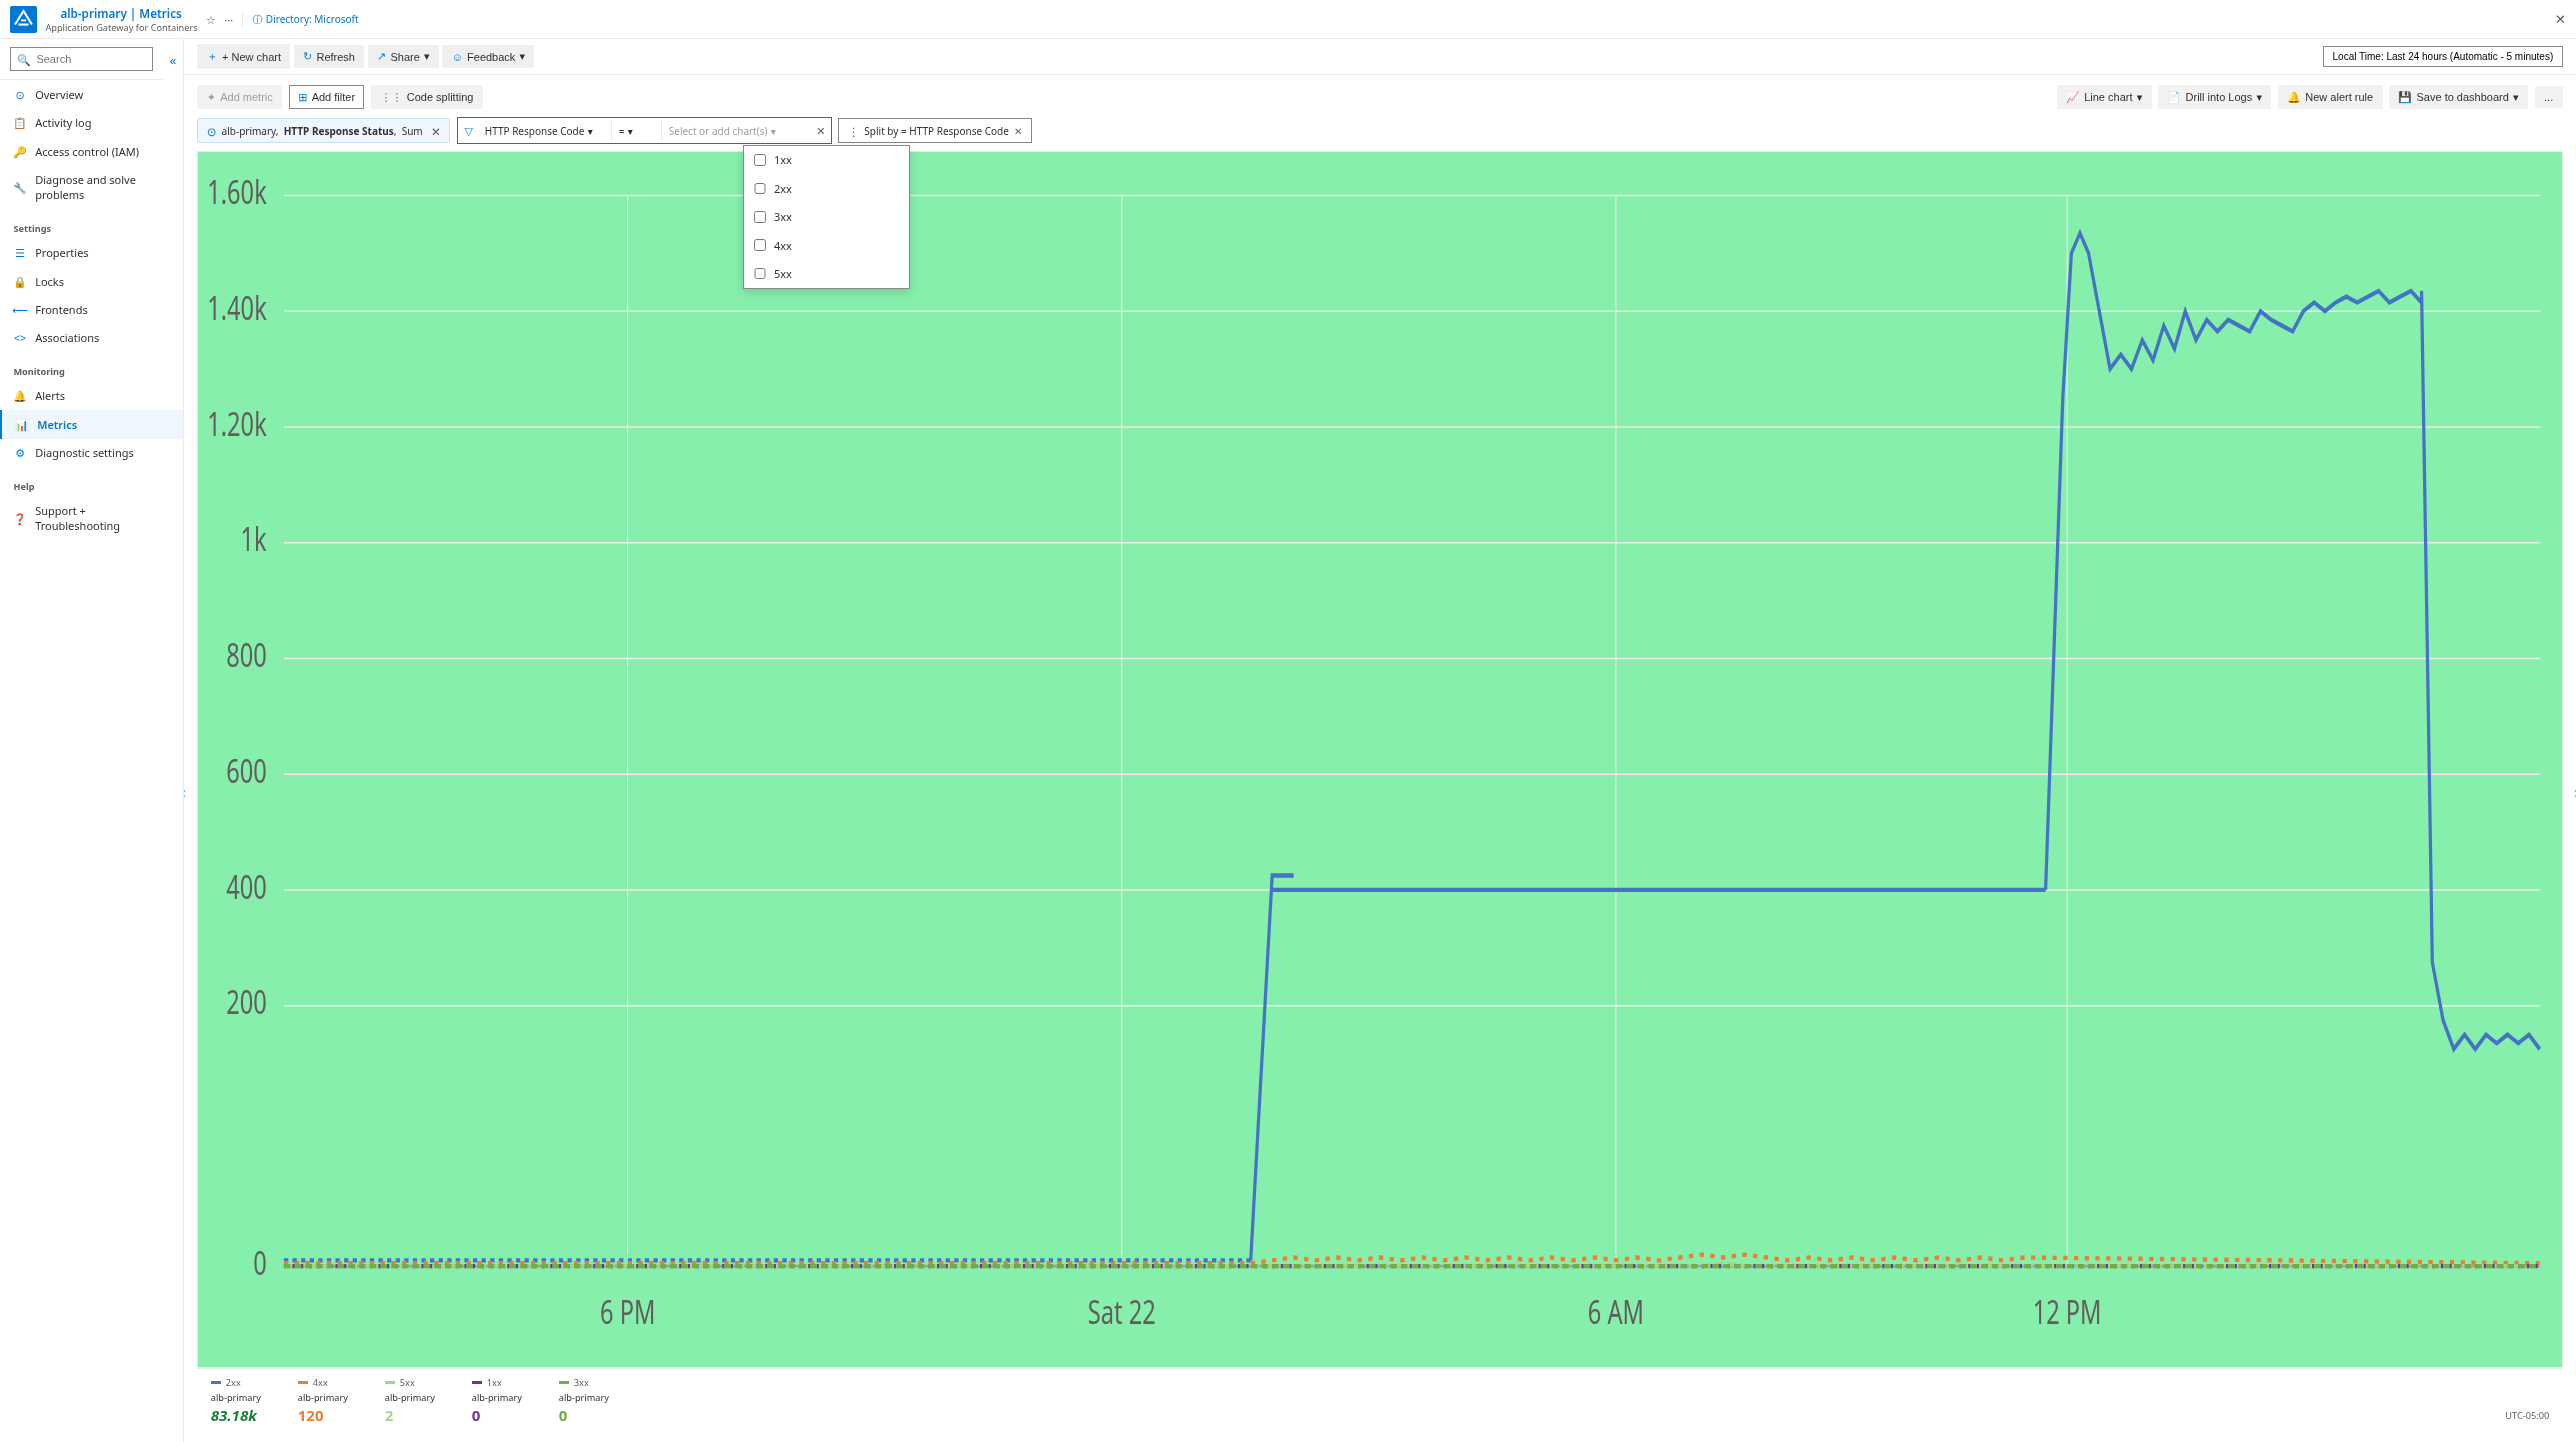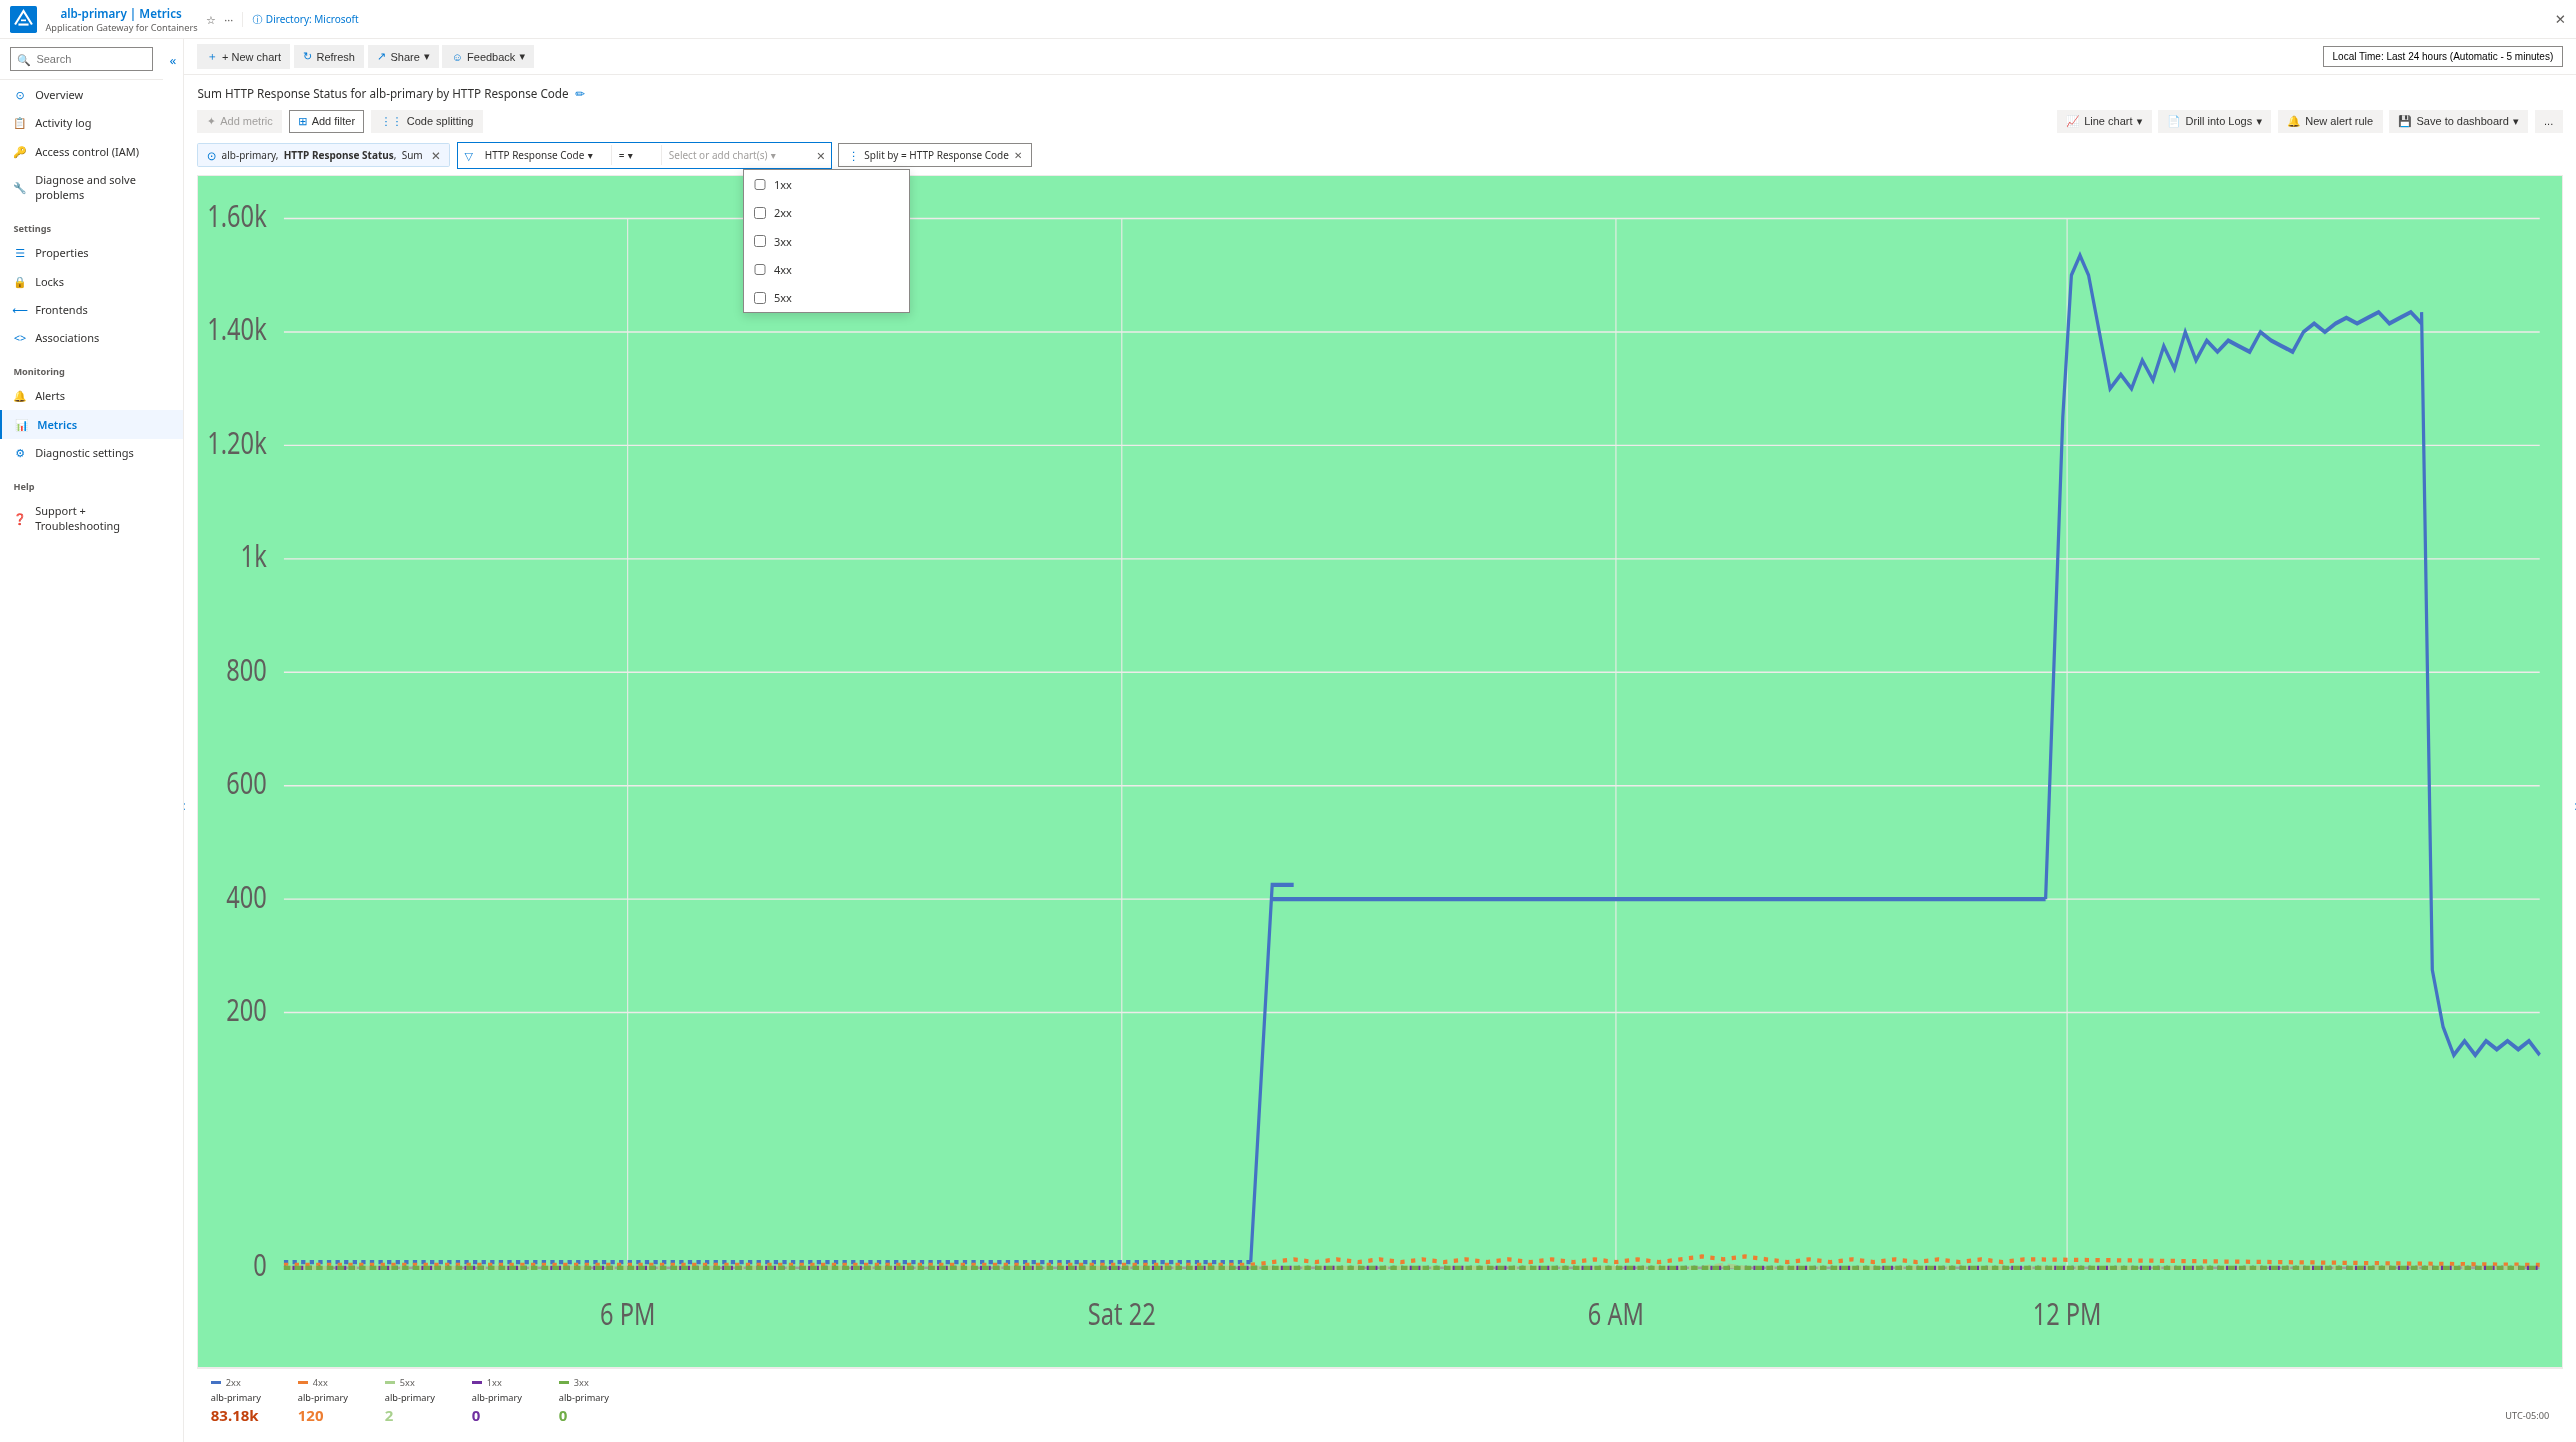--- a/index.html
+++ b/index.html
@@ -213,24 +213,20 @@
         <span>Feedback</span>
         <span>▾</span>
       </button>
       <button class="time-selector">
         <span>Local Time: Last 24 hours (Automatic - 5 minutes)</span>
       </button>
     </div>
 
     <div class="chart-area">
 
-      <div class="chart-title">
-        <span>Sum HTTP Response Status for alb-primary by HTTP Response Code</span>
-        <span class="edit-icon">✏</span>
-      </div>
 
       <div class="chart-toolbar">
         <button class="chart-btn disabled">
           <span style="color:#a19f9d;">✦</span>
           <span>Add metric</span>
         </button>
         <button class="chart-btn primary">
           <span style="color:#0078d4;">⊞</span>
           <span>Add filter</span>
         </button>
@@ -384,21 +380,21 @@
           </svg>
         </div>
 
         <div class="chart-legend">
           <div class="legend-item">
             <div class="legend-label">
               <div class="legend-swatch" style="background:#4472C4;"></div>
               <span>2xx</span>
             </div>
             <div class="legend-name">alb-primary</div>
-            <div class="legend-value" style="color:#c2410c;">83.18k</div>
+            <div class="legend-value" style="color:#15803d;font-style:italic;">83.18k</div>
           </div>
           <div class="legend-item">
             <div class="legend-label">
               <div class="legend-swatch" style="background:#ED7D31;"></div>
               <span>4xx</span>
             </div>
             <div class="legend-name">alb-primary</div>
             <div class="legend-value" style="color:#ED7D31;">120</div>
           </div>
           <div class="legend-item">

